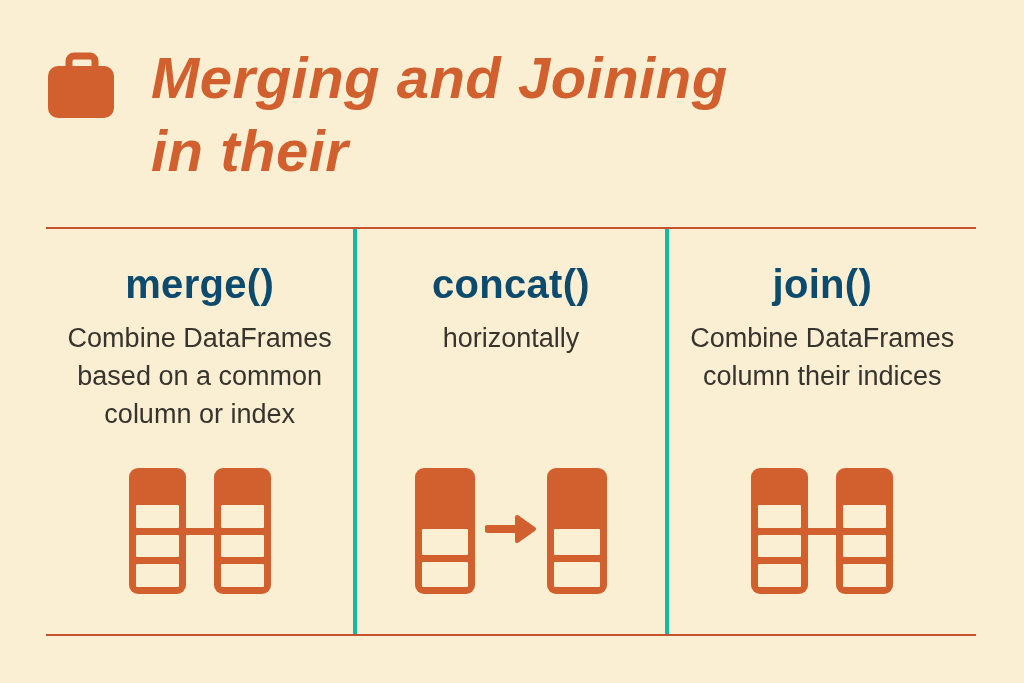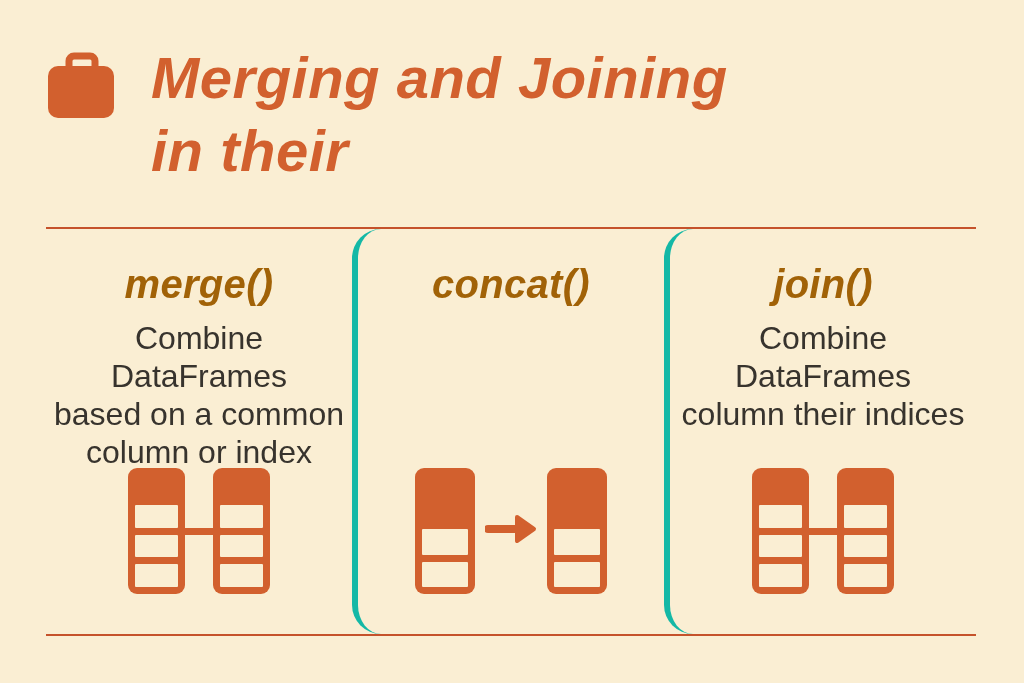--- a/index.html
+++ b/index.html
@@ -21,27 +21,26 @@
   }
   .title div{white-space:nowrap;}
 
   
   .grid{
     position:absolute;left:46px;top:227px;width:930px;height:409px;
     border-top:2px solid #c5522b;border-bottom:2px solid #c5522b;
     display:flex;box-sizing:border-box;
   }
   .col{flex:1;position:relative;text-align:center;box-sizing:border-box;}
-  .col + .col{border-left:6px solid #14b8a6;border-radius:29px;}
+  .col + .col{border-left:4px solid #14b8a6;}
   .col h2{
-    margin:33px 0 0;font-size:40px;font-weight:700;color:#a16207;
+    margin:33px 0 0;font-size:40px;font-weight:700;color:#0c4a6e;
     letter-spacing:.3px;
-    font-style:italic;
   }
-  .desc{margin:12px 0 0;font-size:32px;line-height:38px;color:#37332d;}
+  .desc{margin:12px 0 0;font-size:27px;line-height:38px;color:#37332d;}
   .desc span{display:block;}
 
   
   .icon-wrap{
     position:absolute;left:0;right:0;top:239px;
     display:flex;justify-content:center;align-items:center;
   }
   .icon-wrap.spread{gap:10px;}
   .tbl{
     width:57px;height:126px;background:#d2602e;border-radius:9px;
@@ -94,20 +93,21 @@
           <div class="cell"></div>
           <div class="cell"></div>
           <div class="cell"></div>
         </div>
       </div>
     </section>
 
     <section class="col">
       <h2>concat()</h2>
       <p class="desc">
+        <span>horizontally</span>
       </p>
       <div class="icon-wrap spread">
         <div class="tbl tall">
           <div class="hdr"></div>
           <div class="cell"></div>
           <div class="cell"></div>
         </div>
         <span>
           <svg width="52" height="36" viewBox="0 0 52 36" aria-hidden="true">
             <path d="M3 18 H34" stroke="#d2602e" stroke-width="8" stroke-linecap="round"></path>

